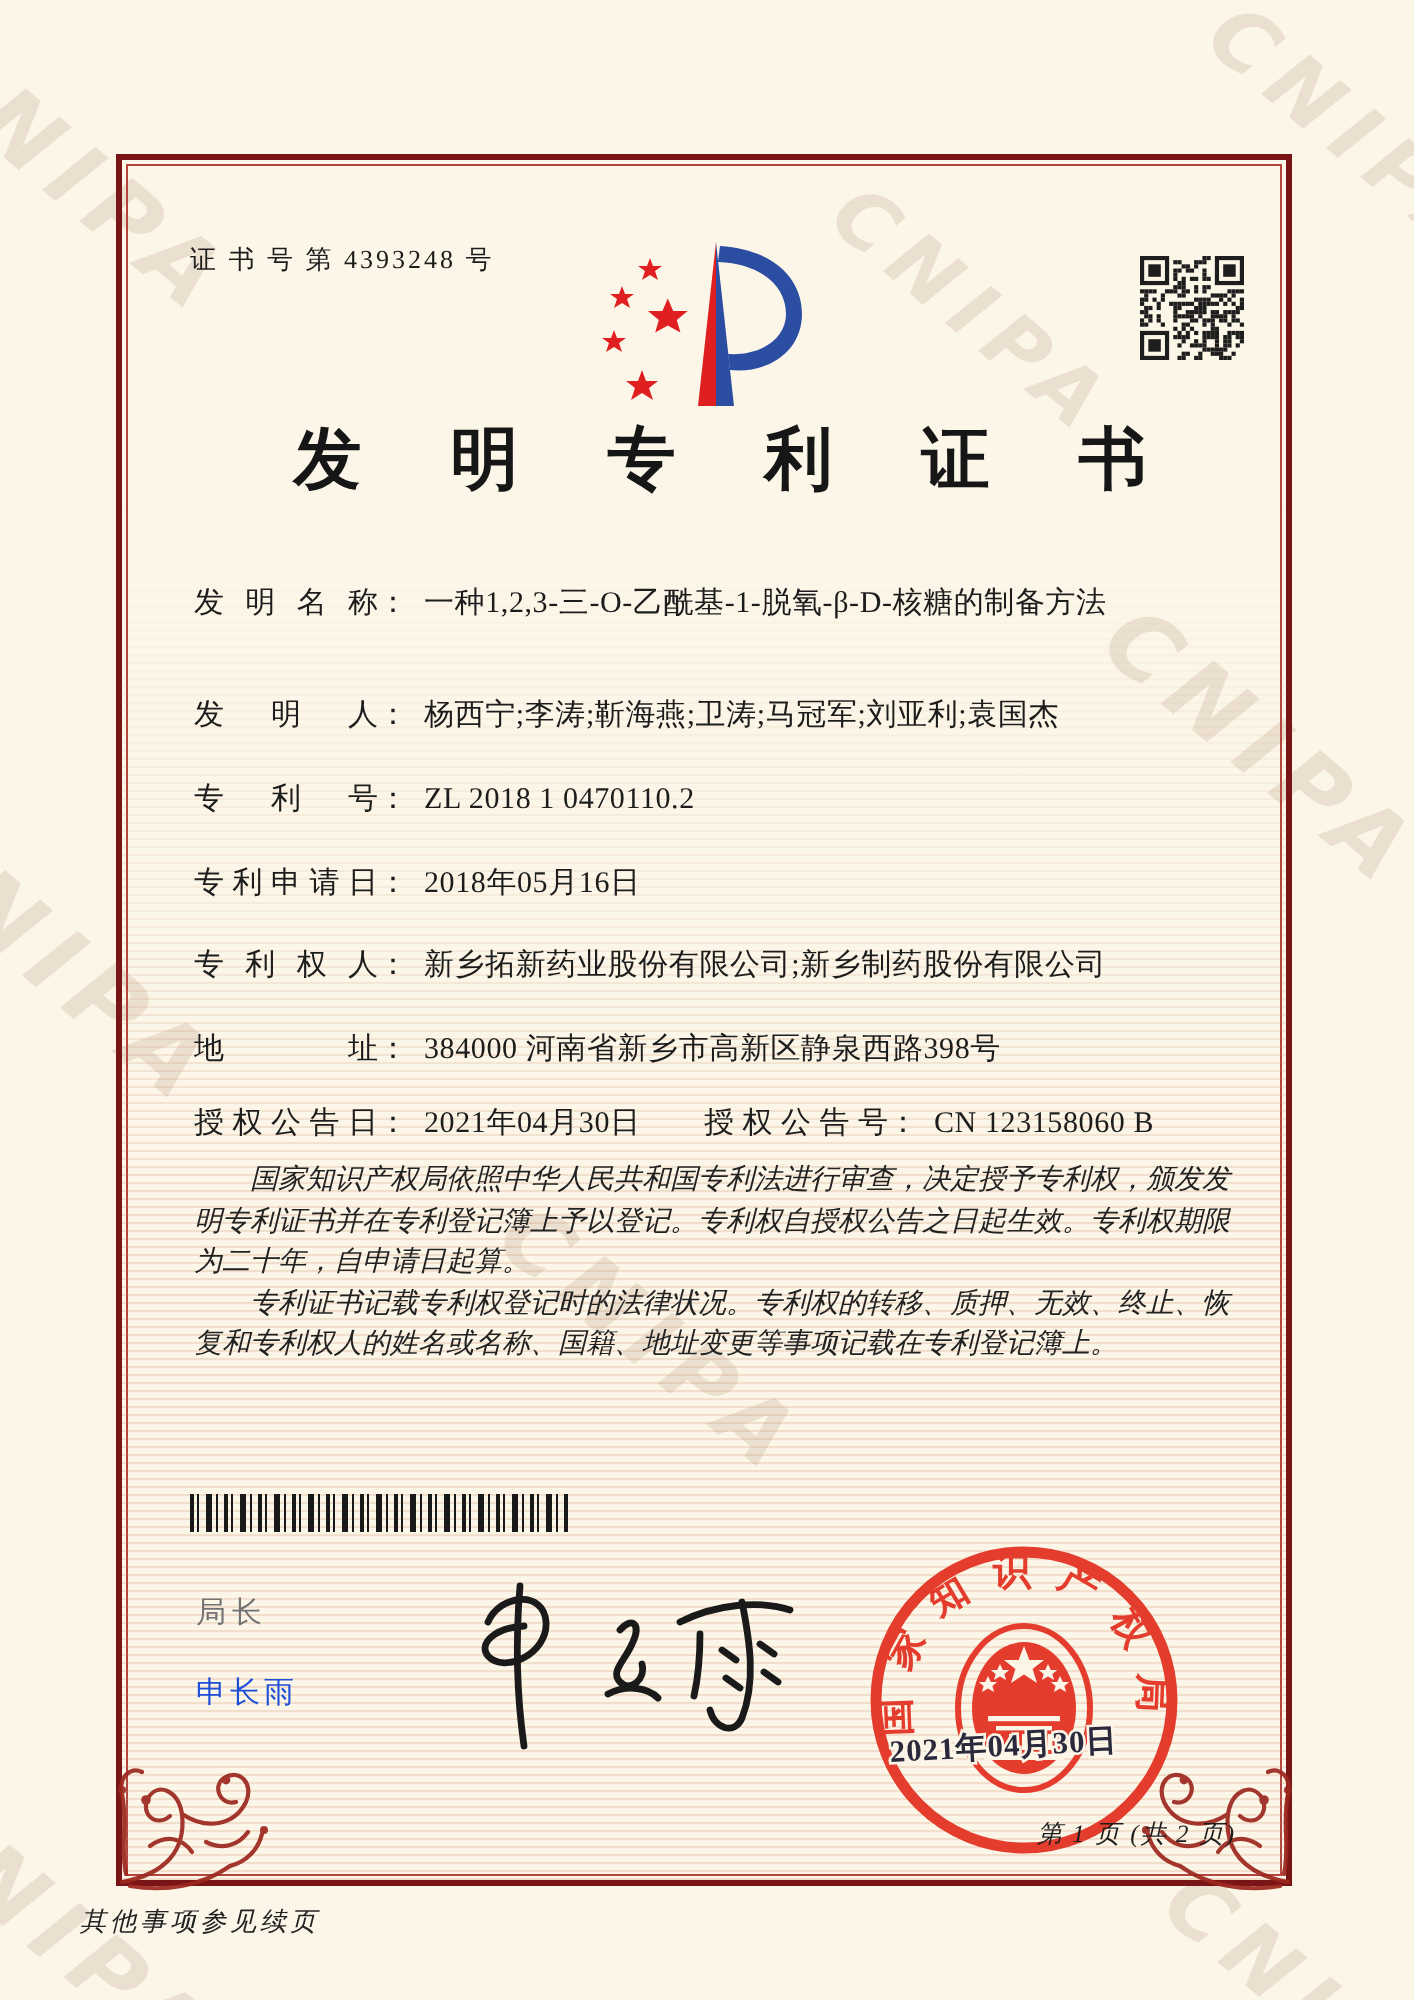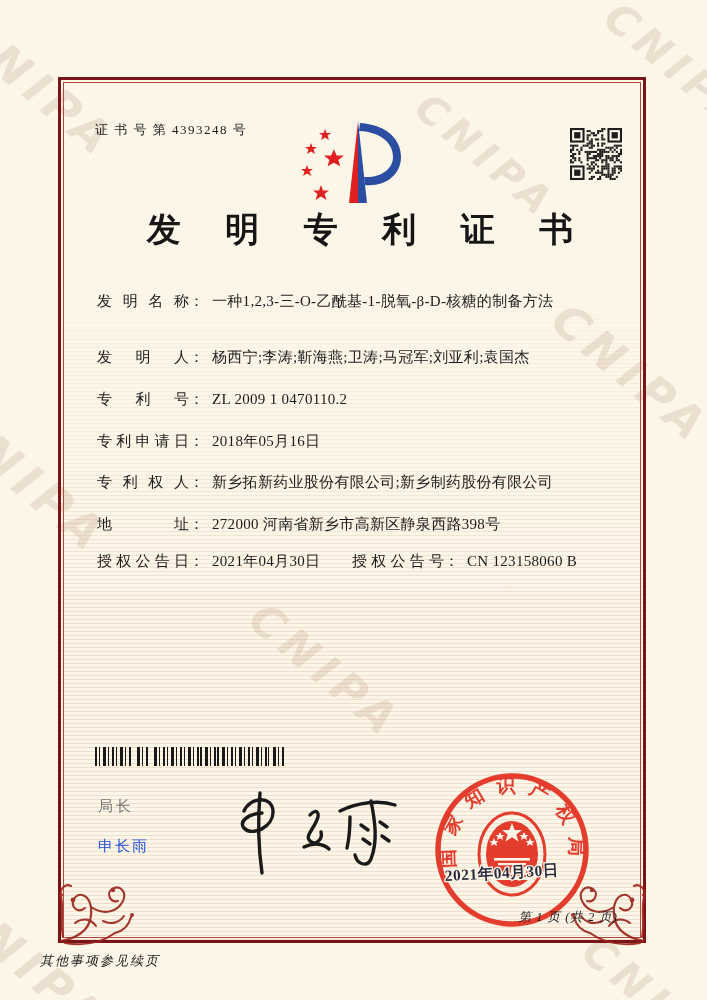--- a/index.html
+++ b/index.html
@@ -348,21 +348,21 @@
         <span>发</span>
         <span>明</span>
         <span>人</span>
       </span><span class="colon">：</span><span class="val">杨西宁;李涛;靳海燕;卫涛;马冠军;刘亚利;袁国杰</span>
   </div>
   <div class="field-row" style="left:97px;top:390px;">
     <span class="jlabel">
         <span>专</span>
         <span>利</span>
         <span>号</span>
-      </span><span class="colon">：</span><span class="val">ZL 2009 1 0470110.2</span>
+      </span><span class="colon">：</span><span class="val">ZL 2018 1 0470110.2</span>
   </div>
   <div class="field-row" style="left:97px;top:432px;">
     <span class="jlabel">
         <span>专</span>
         <span>利</span>
         <span>申</span>
         <span>请</span>
         <span>日</span>
       </span><span class="colon">：</span><span class="val">2018年05月16日</span>
   </div>
@@ -371,41 +371,45 @@
         <span>专</span>
         <span>利</span>
         <span>权</span>
         <span>人</span>
       </span><span class="colon">：</span><span class="val">新乡拓新药业股份有限公司;新乡制药股份有限公司</span>
   </div>
   <div class="field-row" style="left:97px;top:515px;">
     <span class="jlabel">
         <span>地</span>
         <span>址</span>
-      </span><span class="colon">：</span><span class="val">272000 河南省新乡市高新区静泉西路398号</span>
+      </span><span class="colon">：</span><span class="val">384000 河南省新乡市高新区静泉西路398号</span>
   </div>
   <div class="field-row" style="left:97px;top:552px;">
     <span class="jlabel">
         <span>授</span>
         <span>权</span>
         <span>公</span>
         <span>告</span>
         <span>日</span>
       </span><span class="colon">：</span><span class="val">2021年04月30日</span>
   </div>
   <div class="field-row" style="left:352px;top:552px;">
     <span class="jlabel">
         <span>授</span>
         <span>权</span>
         <span>公</span>
         <span>告</span>
         <span>号</span>
       </span><span class="colon">：</span><span class="val">CN 123158060 B</span>
   </div>
 
+  <div class="body-text">
+    <p>国家知识产权局依照中华人民共和国专利法进行审查，决定授予专利权，颁发发明专利证书并在专利登记簿上予以登记。专利权自授权公告之日起生效。专利权期限为二十年，自申请日起算。</p>
+    <p>专利证书记载专利权登记时的法律状况。专利权的转移、质押、无效、终止、恢复和专利权人的姓名或名称、国籍、地址变更等事项记载在专利登记簿上。</p>
+  </div>
 
   <div class="barcode"></div>
 
   <div class="sig-title">局长</div>
   <div class="sig-name">申长雨</div>
 
   <svg class="sig-script" viewBox="0 0 185 100">
     <g fill="none" stroke="#1a1a1a" stroke-width="3.4" stroke-linecap="round" stroke-linejoin="round">
       <path d="M38,12 C36,36 36,64 40,92"></path>
       <path d="M22,30 C28,16 50,14 51,30 C52,46 30,56 22,47 C17,41 25,33 40,32"></path>

